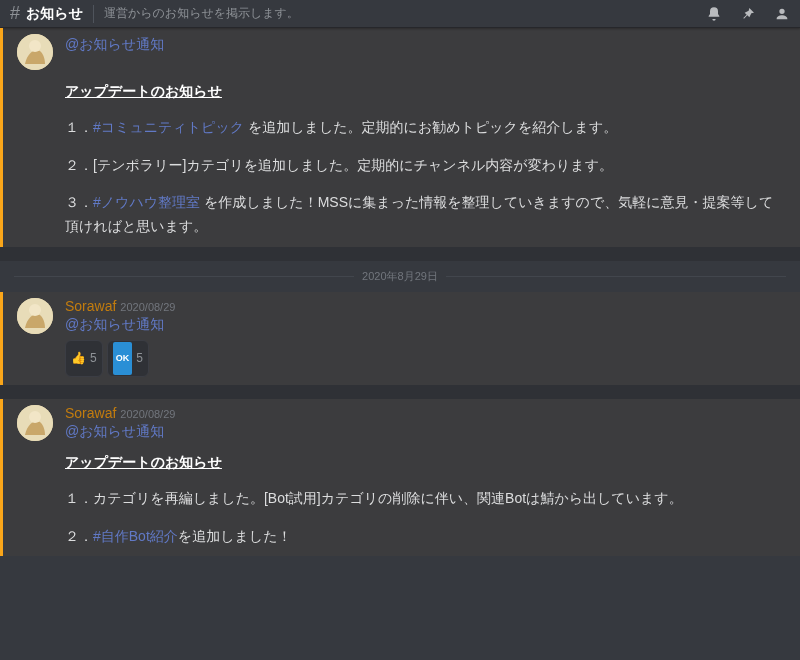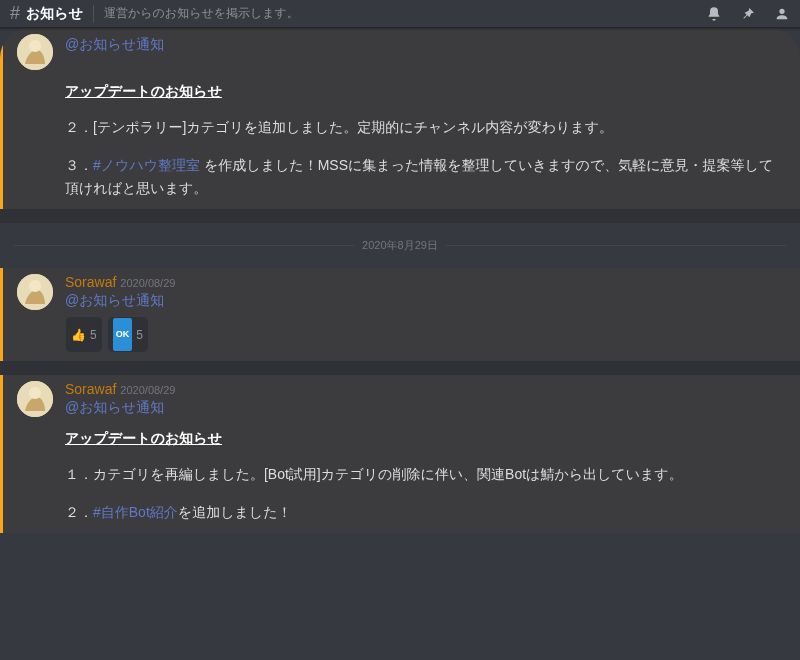--- a/index.html
+++ b/index.html
@@ -49,21 +49,20 @@
   .topbar-icons {
     display: flex;
     gap: 18px;
     color: #b9bbbe;
   }
   .topbar-icons .icon svg { width: 16px; height: 16px; fill: #b9bbbe; }
   .topbar-icons .icon { cursor: pointer; display:flex; align-items:center; }
   .messages {
     height: 632px;
     overflow: hidden;
-    border-radius: 30px;
   }
   .msg-group {
     padding: 6px 14px 8px 14px;
     position: relative;
     border-left: 3px solid transparent;
   }
   .msg-group.highlight {
     border-left: 3px solid #faa61a;
     background: rgba(250,166,26,0.03);
   }
@@ -98,21 +97,21 @@
     color: #fff;
     display: block;
     margin-bottom: 12px;
   }
   .para { margin-bottom: 14px; color: #dcddde; }
   .para:last-child { margin-bottom: 0; }
   .channel-link { color: #6179c6; }
   .date-divider {
     display: flex;
     align-items: center;
-    margin: 15px 14px;
+    margin: 8px 14px;
   }
   .date-divider .line { flex:1; height:1px; background:#42464d; }
   .date-divider .label {
     color: #72767d;
     font-size: 11px;
     padding: 0 8px;
   }
   .gap {
     height: 14px;
     background: #2f3136;
@@ -184,20 +183,23 @@
             <circle cx="18" cy="12" r="6" fill="#f2e6c7"></circle>
           </svg>
       </div>
       <div class="msg-body">
         <span class="mention">@お知らせ通知</span>
       </div>
     </div>
     <div class="content">
       <span class="heading-underline">アップデートのお知らせ</span>
       <div class="para">
+        <span>１．</span><span class="channel-link">#コミュニティトピック</span><span> を追加しました。定期的にお勧めトピックを紹介します。</span>
+      </div>
+      <div class="para">
         <span>２．</span><span>[テンポラリー]カテゴリを追加しました。定期的にチャンネル内容が変わります。</span>
       </div>
       <div class="para">
         <span>３．</span><span class="channel-link">#ノウハウ整理室</span><span> を作成しました！MSSに集まった情報を整理していきますので、気軽に意見・提案等して頂ければと思います。</span>
       </div>
     </div>
   </div>
 
   <div class="gap"></div>
 

